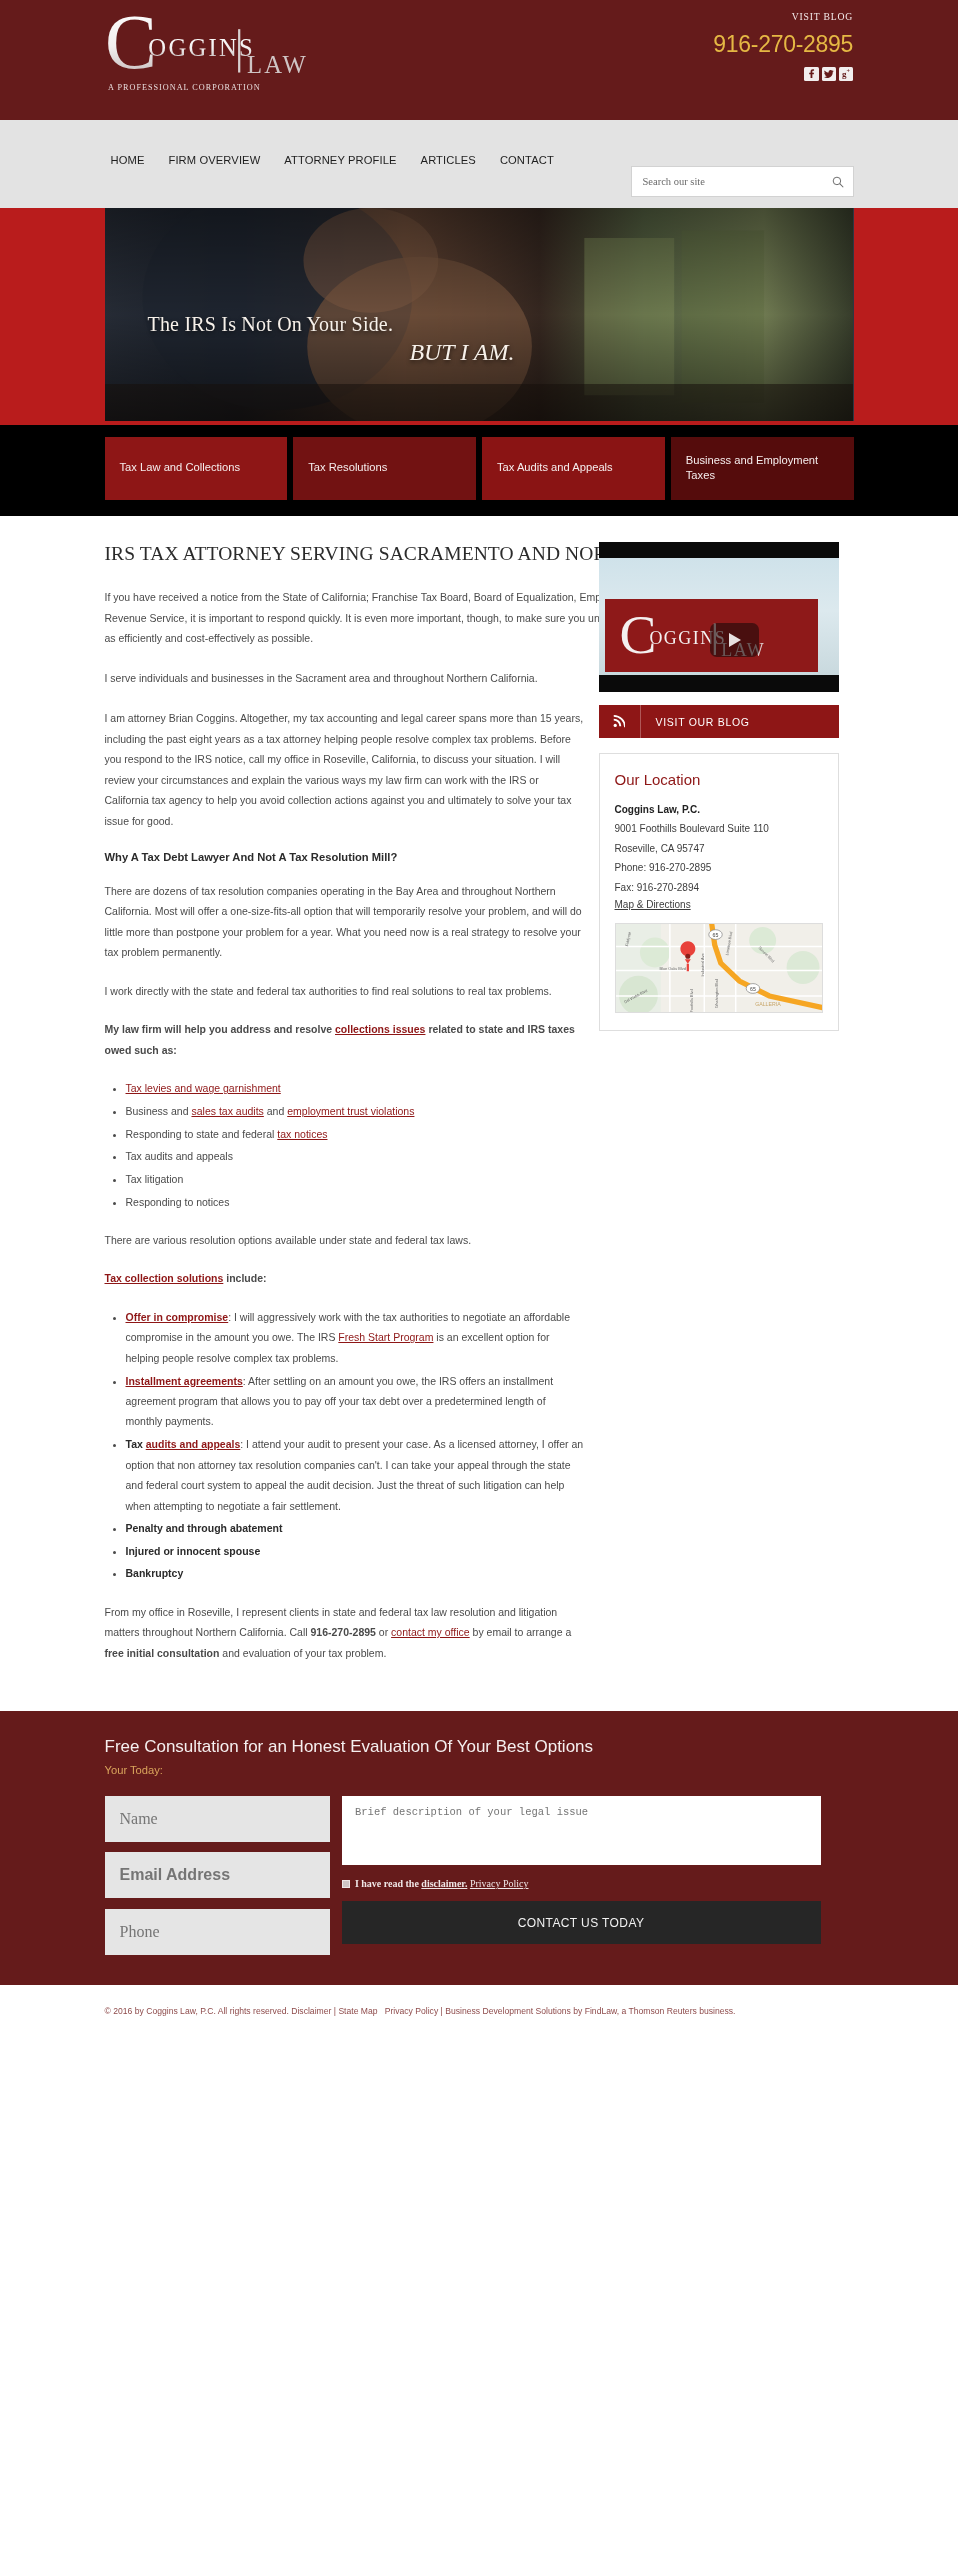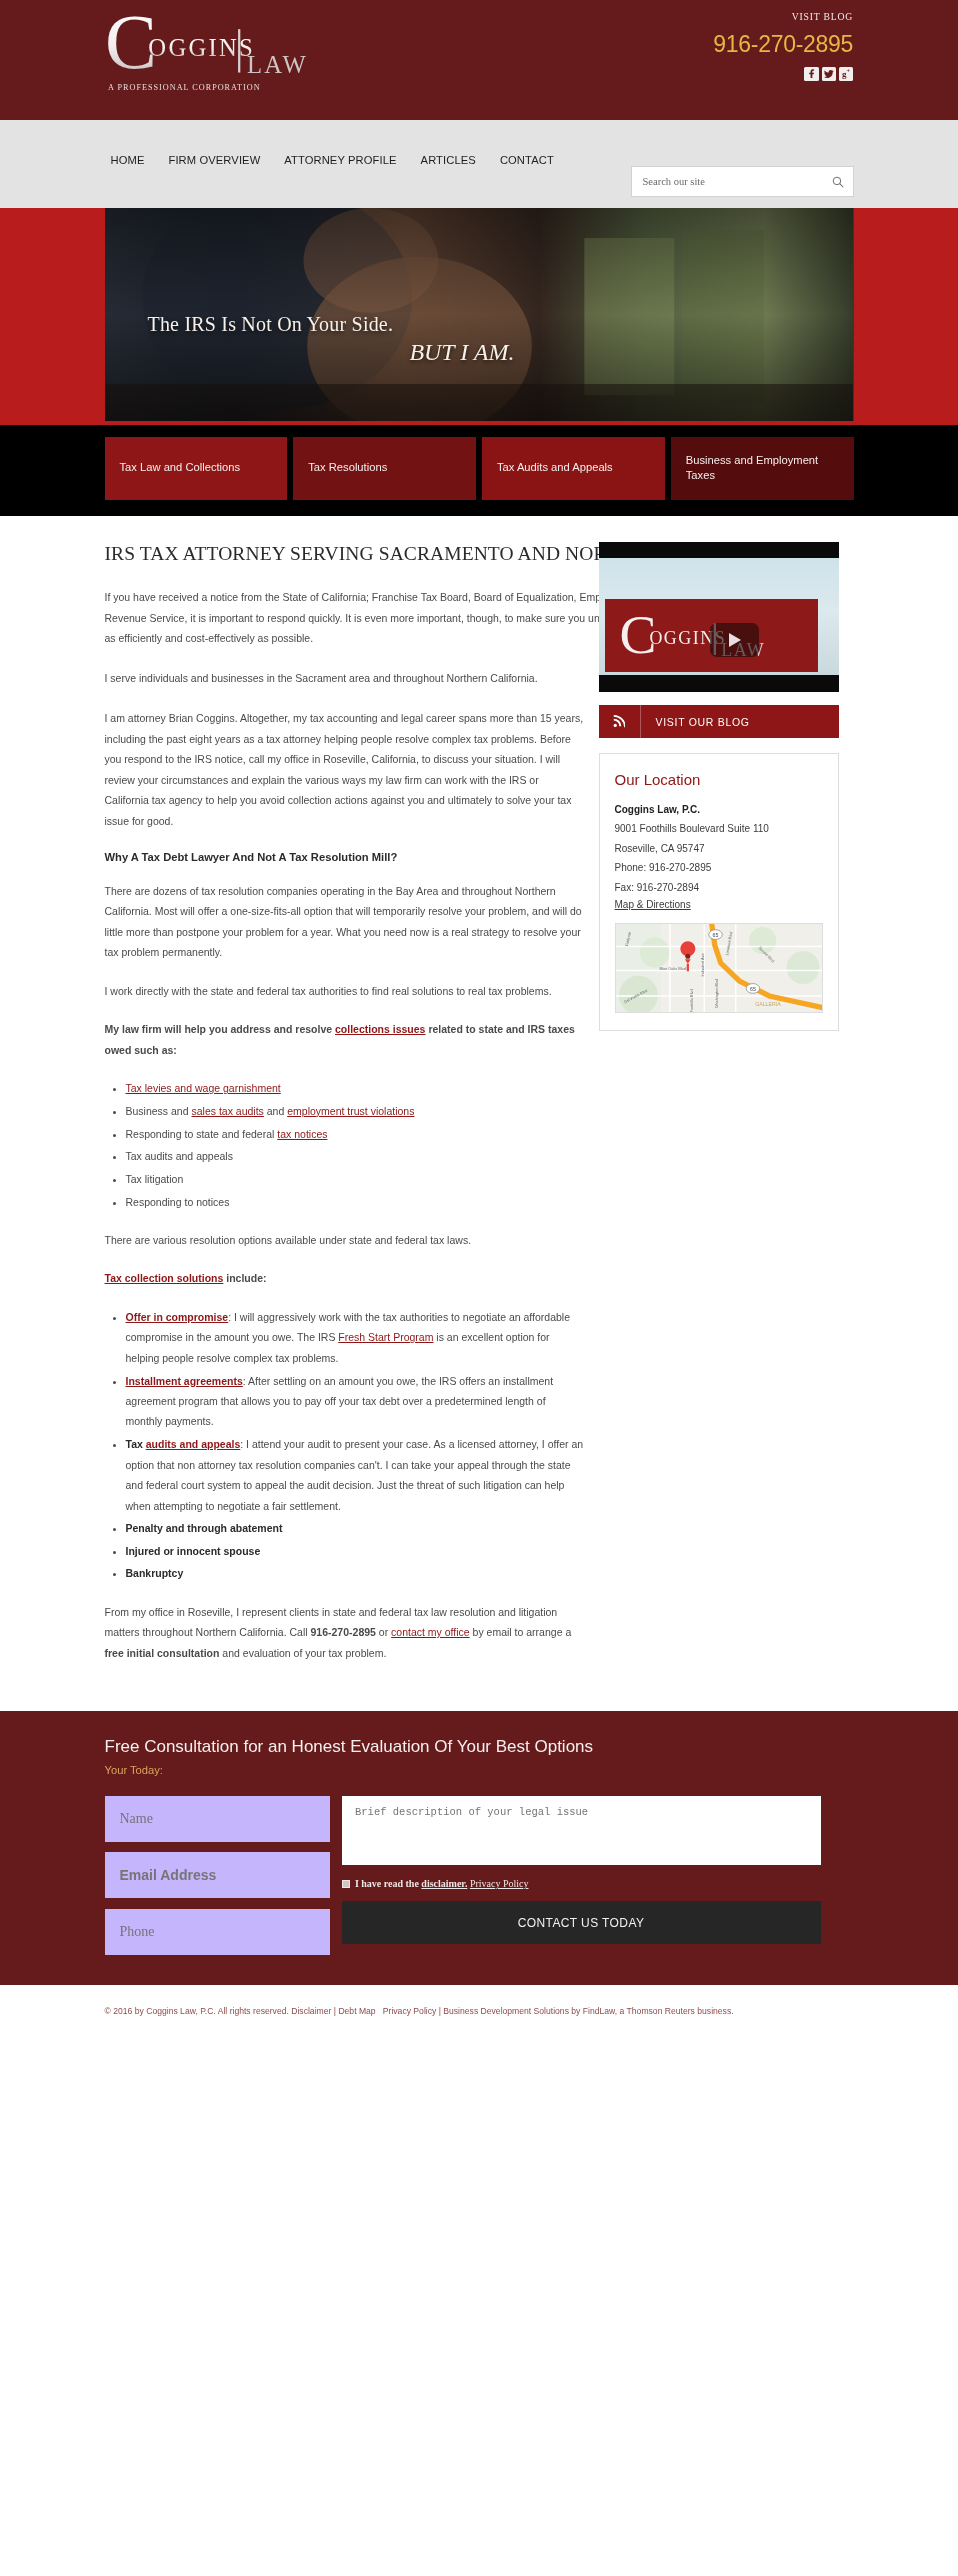--- a/index.html
+++ b/index.html
@@ -285,24 +285,24 @@
     font-size:17px;
     font-weight:normal;
     margin:0 0 7.5px 0;
   }
   .cta-sub { color:#d9a45c; font-size:11.2px; margin:0 0 19.5px 0; }
   .form { display:flex; gap:12px; }
   .form-l { width:225px; display:flex; flex-direction:column; gap:10.5px; }
   .form-r { width:479px; }
   .fin {
     height:46px; width:225px;
-    background:#c4b5fd; border:0; outline:0;
+    background:#e5e5e5; border:0; outline:0;
     padding:8px 15px;
     font-family:"Liberation Serif", serif;
-    font-size:14px; color:#555;
+    font-size:16px; color:#555;
   }
   .fin.em { font-family:"Liberation Sans", sans-serif; font-weight:bold; color:#444; }
   .fta {
     width:479px; height:69px;
     background:#fff; border:0; outline:0;
     padding:10.5px 13.5px;
     font-family:"Liberation Mono", monospace;
     font-size:10.5px; color:#6a6a6a;
     resize:none;
   }
@@ -584,21 +584,21 @@
         </div>
       </div>
     </div>
   </div>
 
   <div class="copy">
     <div class="copy-in">
       <span>© 2016 by Coggins Law, P.C. All rights reserved.</span>
       <a href="#">Disclaimer</a>
       <span>|</span>
-      <a href="#">Debt Map</a>
+      <a href="#">State Map</a>
       &nbsp;
       <a href="#">Privacy Policy</a>
       <span>|</span>
       <span>Business Development Solutions by FindLaw, a Thomson Reuters business.</span>
     </div>
   </div>
 
 </div>
 
 

